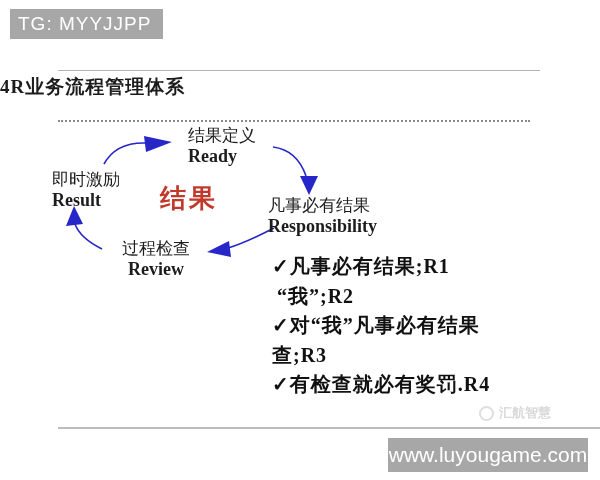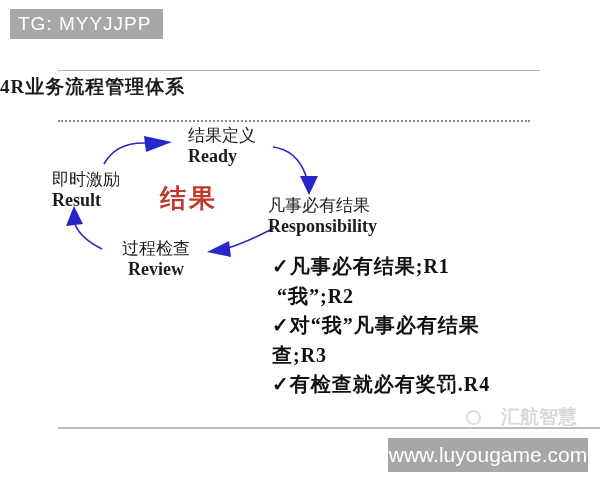--- a/index.html
+++ b/index.html
@@ -51,22 +51,22 @@
   .checklist{
     left:228px;top:252px;width:340px;
     font-size:20px;font-weight:bold;color:#111111;
     line-height:29.5px;letter-spacing:1px;margin-left:44px;
   }
   .checklist .line{display:block;white-space:nowrap;}
   .checklist .indent{padding-left:5px;}
 
   
   .watermark{
-    left:466px;top:404px;display:flex;align-items:center;gap:20px;
-    color:#d9d9d9;font-size:19px;font-weight:bold;white-space:nowrap;
+    left:479px;top:404px;display:flex;align-items:center;gap:5px;
+    color:#d9d9d9;font-size:13px;font-weight:bold;white-space:nowrap;
   }
   .wm-circle{width:15px;height:15px;border:2px solid #dedede;border-radius:50%;
     display:inline-block;box-sizing:border-box;}
 
   
   .footer-bar{
     left:388px;top:438px;width:200px;height:34px;background:#a7a7a7;
     color:#ffffff;font-family:"Liberation Sans","DejaVu Sans",sans-serif;
     font-size:21px;line-height:34px;text-align:center;
   }

